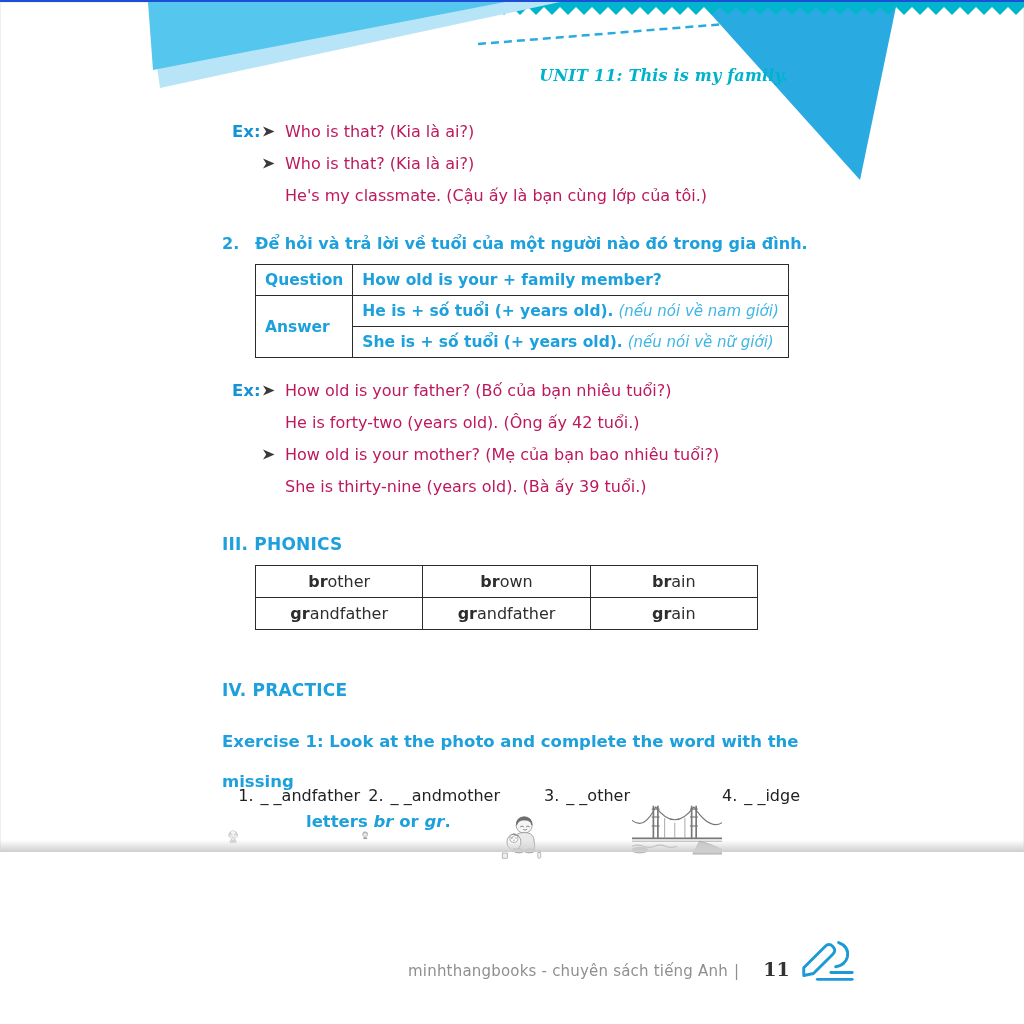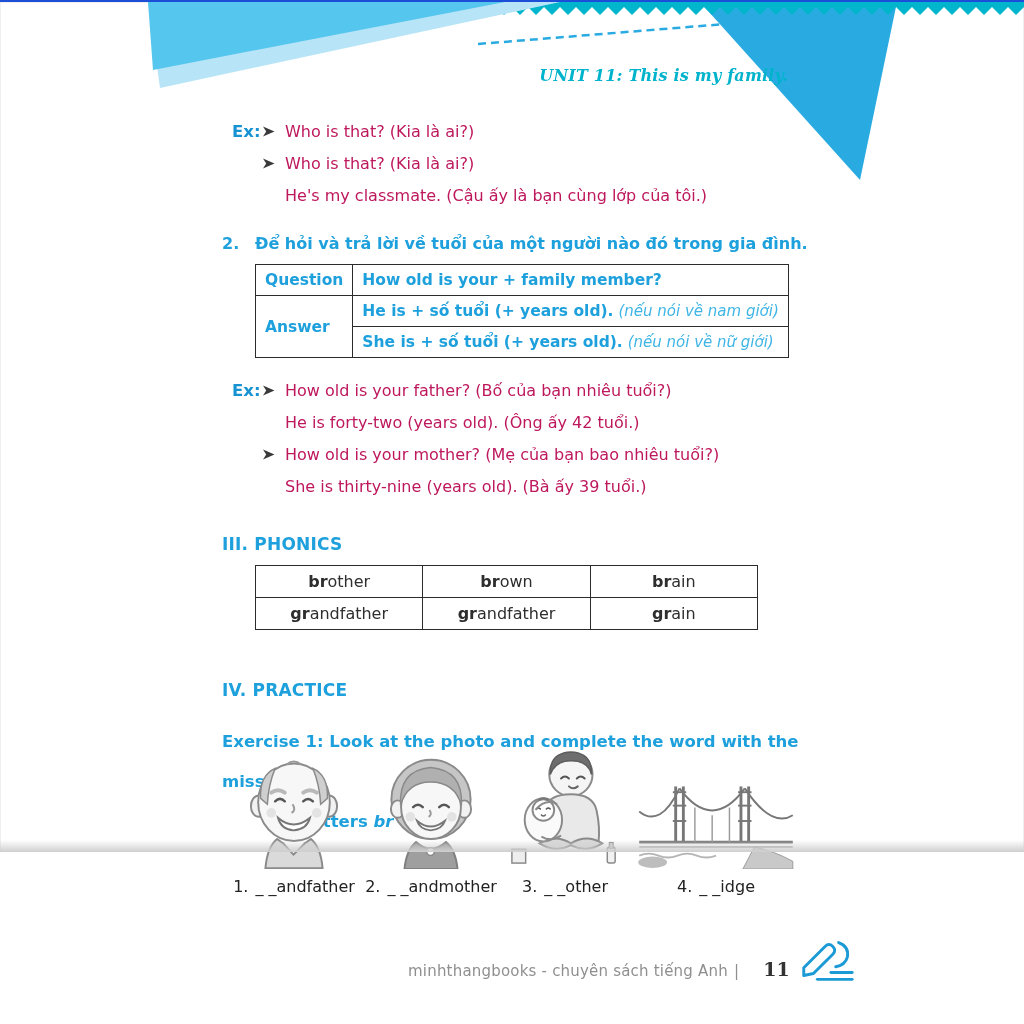--- a/index.html
+++ b/index.html
@@ -56,22 +56,22 @@
   .phonics-table td { border:1.6px solid #2b2b2b; text-align:center; font-size:16px; color:#2e2e2e; height:32px; width:33.33%; }
   .ph-prefix { font-weight:bold; }
 
   .exercise-heading {
     position:absolute; left:222px; top:720px; width:595px;
     color:#1da0dc; font-weight:bold; font-size:16.5px; line-height:40px;
   }
   .exercise-heading .line2 { padding-left:84px; }
   .exercise-heading .italic { font-style:italic; }
 
-  .figure { position:absolute; top:744px; height:150px; display:flex;
-            flex-direction:column; align-items:center; justify-content:flex-end; }
+  .figure { position:absolute; top:776px; height:150px; display:flex;
+            flex-direction:row; align-items:flex-start; justify-content:flex-end; }
   .figure svg { display:block; }
   .figure figcaption { margin-top:8px; font-size:16px; color:#222; white-space:nowrap; }
   .figcap-num { margin-right:7px; }
   .f1 { left:228px; width:132px; }
   .f2 { left:362px; width:138px; }
   .f3 { left:500px; width:130px; }
   .f4 { left:632px; width:168px; }
 
   .footer {
     position:absolute; left:222px; top:956px; width:568px; text-align:right;

